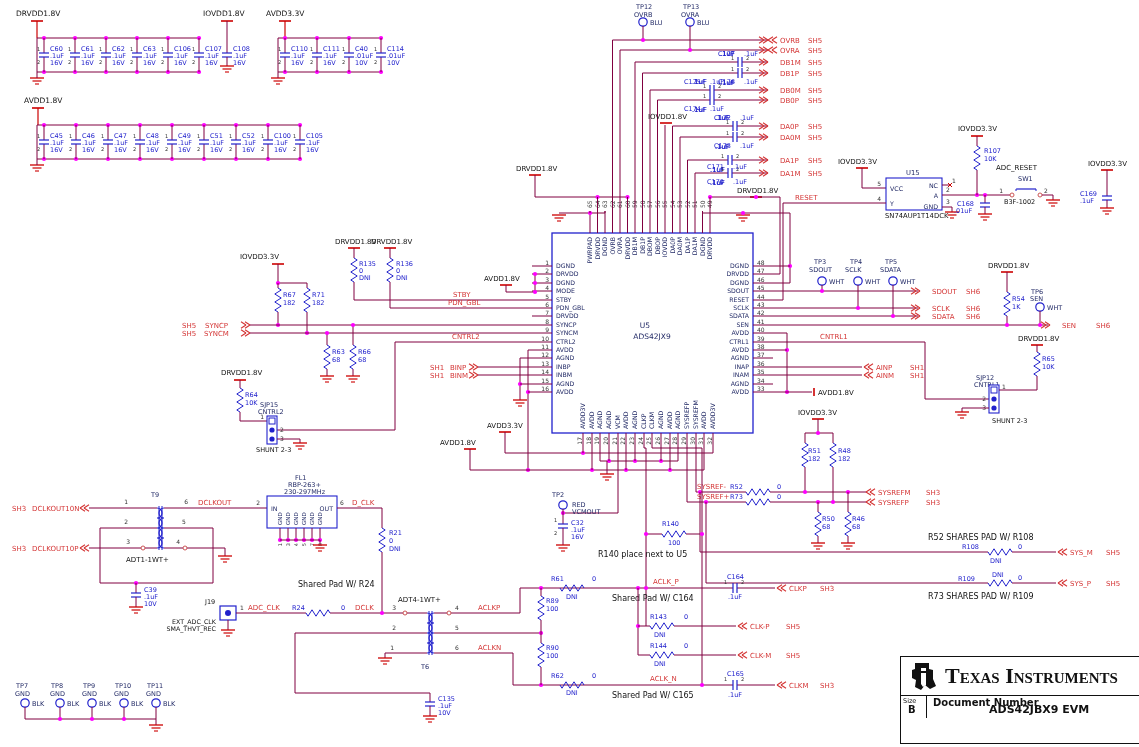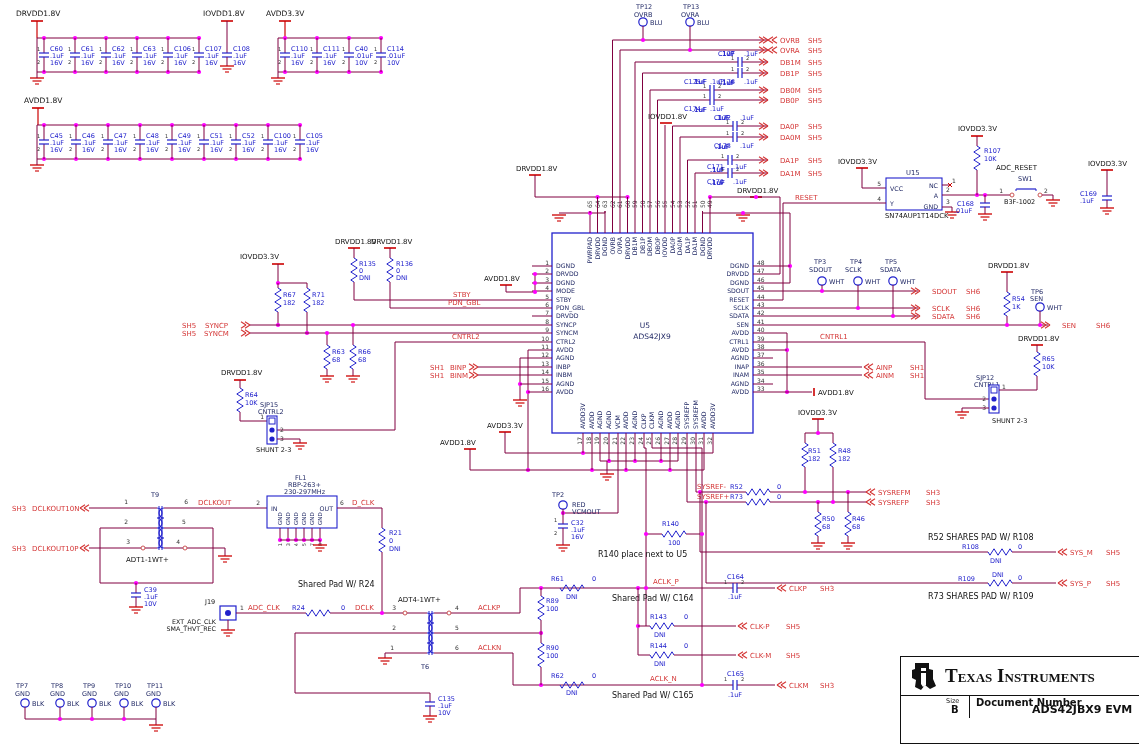--- a/index.html
+++ b/index.html
@@ -1450,23 +1450,23 @@
       <line x1="156" y1="725" x2="156" y2="725" stroke="#cc0000"></line>
     </svg>
 
   
   <div style="position:absolute;left:900px;top:656px;width:239px;height:86px;border:1.5px solid #111;border-right:none;">
     <div style="height:38px;border-bottom:1px solid #111;display:flex;align-items:center;">
       <svg width="34" height="34" viewBox="0 0 34 34" style="margin-left:6px;flex:0 0 auto;">
         <path fill="#111" d="M8 4 h14 v6 l4 1 v9 l3 7 -6 3 -5 -4 -4 5 -6 -3 1 -7 -4 -2 v-8 l3 -1 z"></path>
         <path fill="#fff" d="M14 9 h5 v3 h-5 z M14 14 h5 v12 l-3 2 -2 -3 z"></path>
       </svg>
-      <span style="font-family:'Liberation Serif',serif;font-weight:bold;font-variant:small-caps;font-size:19px;color:#111;white-space:nowrap;margin-left:4px;">Texas Instruments</span>
+      <span style="font-family:'Liberation Serif',serif;font-weight:bold;font-variant:small-caps;font-size:22px;color:#111;white-space:nowrap;margin-left:4px;">Texas Instruments</span>
     </div>
-    <div style="height:22px;display:flex;margin-left:43px;">
+    <div style="height:22px;display:flex;">
       <div style="width:25px;border-right:1px solid #111;position:relative;">
         <span style="position:absolute;left:2px;top:1px;font-size:6.5px;color:#111;">Size</span>
         <span style="position:absolute;left:7px;top:8px;font-size:10px;font-weight:bold;color:#111;">B</span>
       </div>
       <div style="flex:1;position:relative;">
         <span style="position:absolute;left:6px;top:1px;font-size:10px;font-weight:bold;color:#111;">Document Number</span>
         <span style="position:absolute;left:62px;top:7px;font-size:11px;font-weight:bold;color:#111;white-space:nowrap;">ADS42JBX9 EVM</span>
       </div>
     </div>
   </div>

